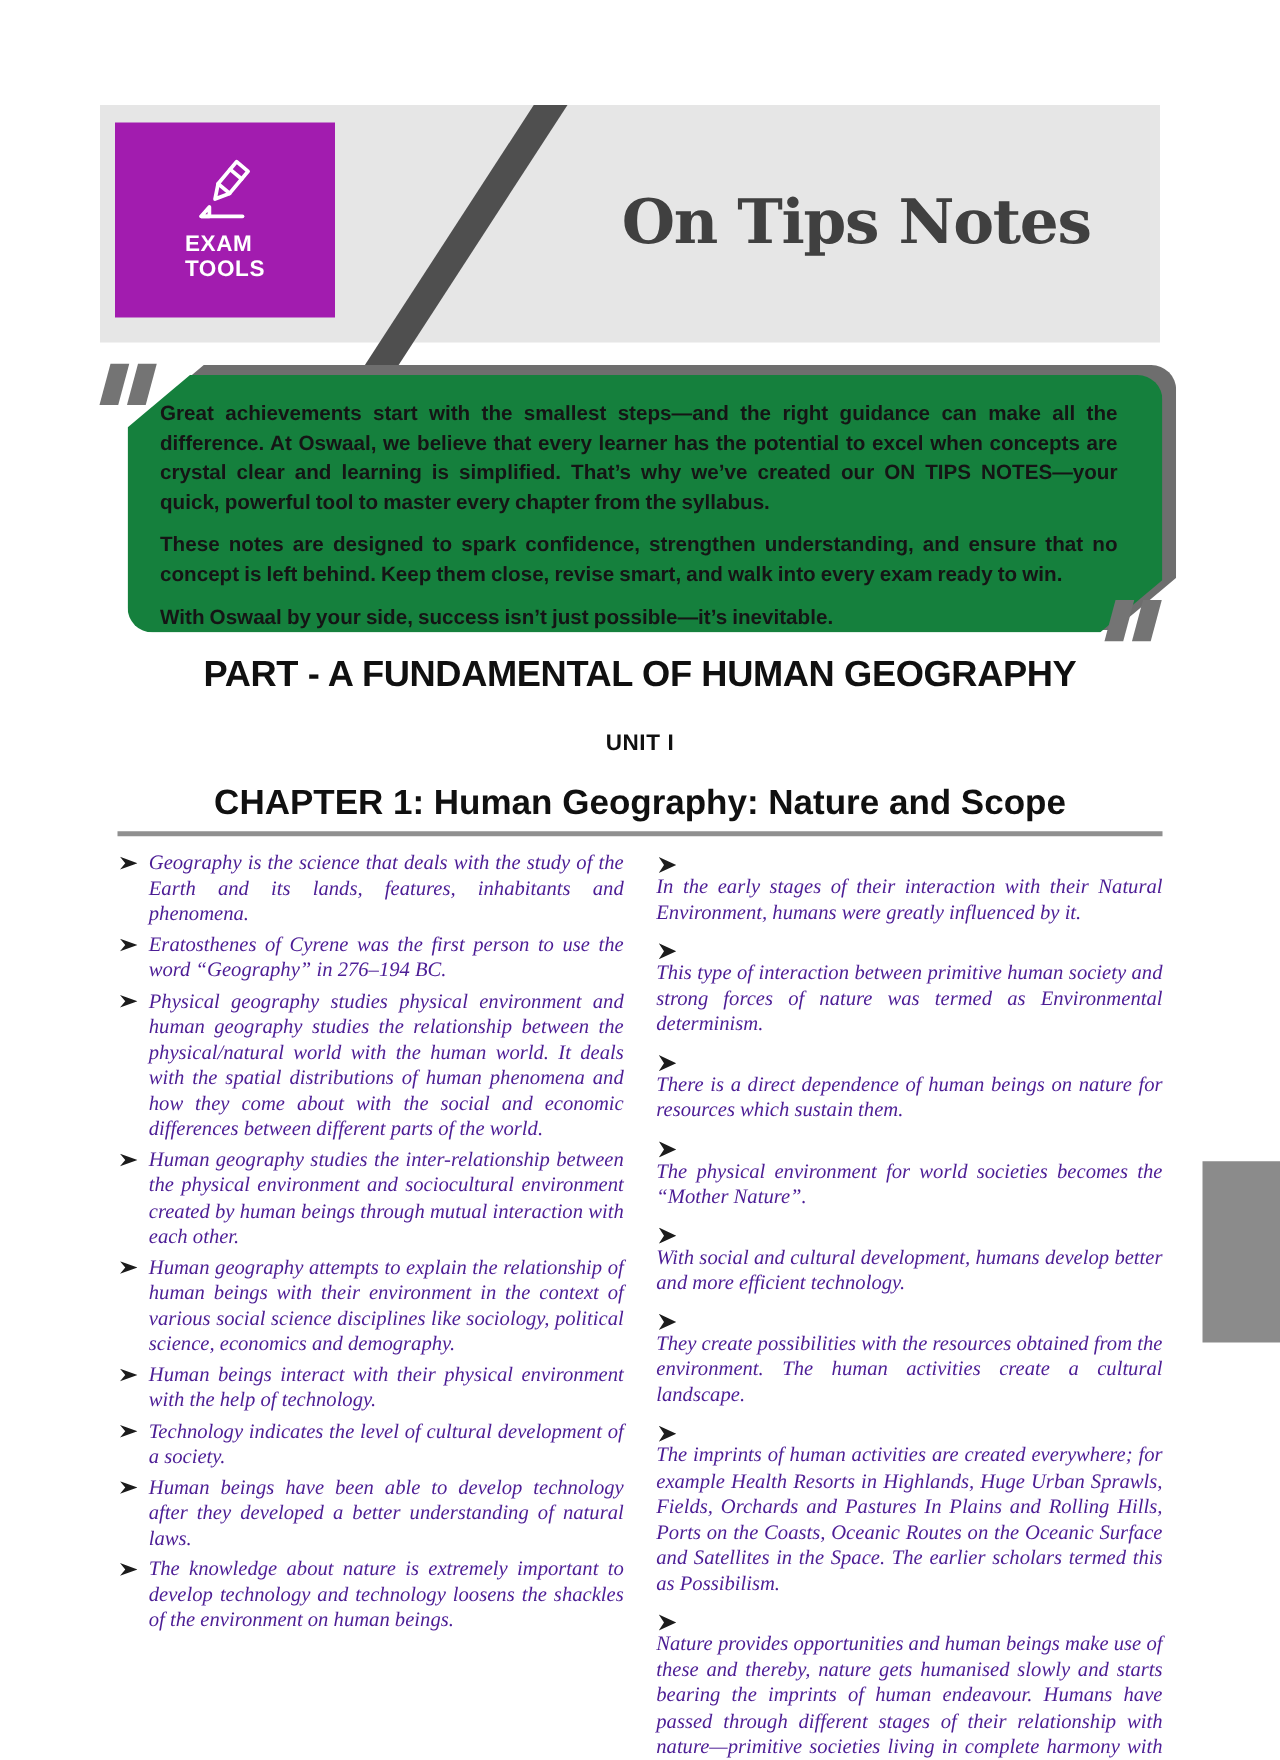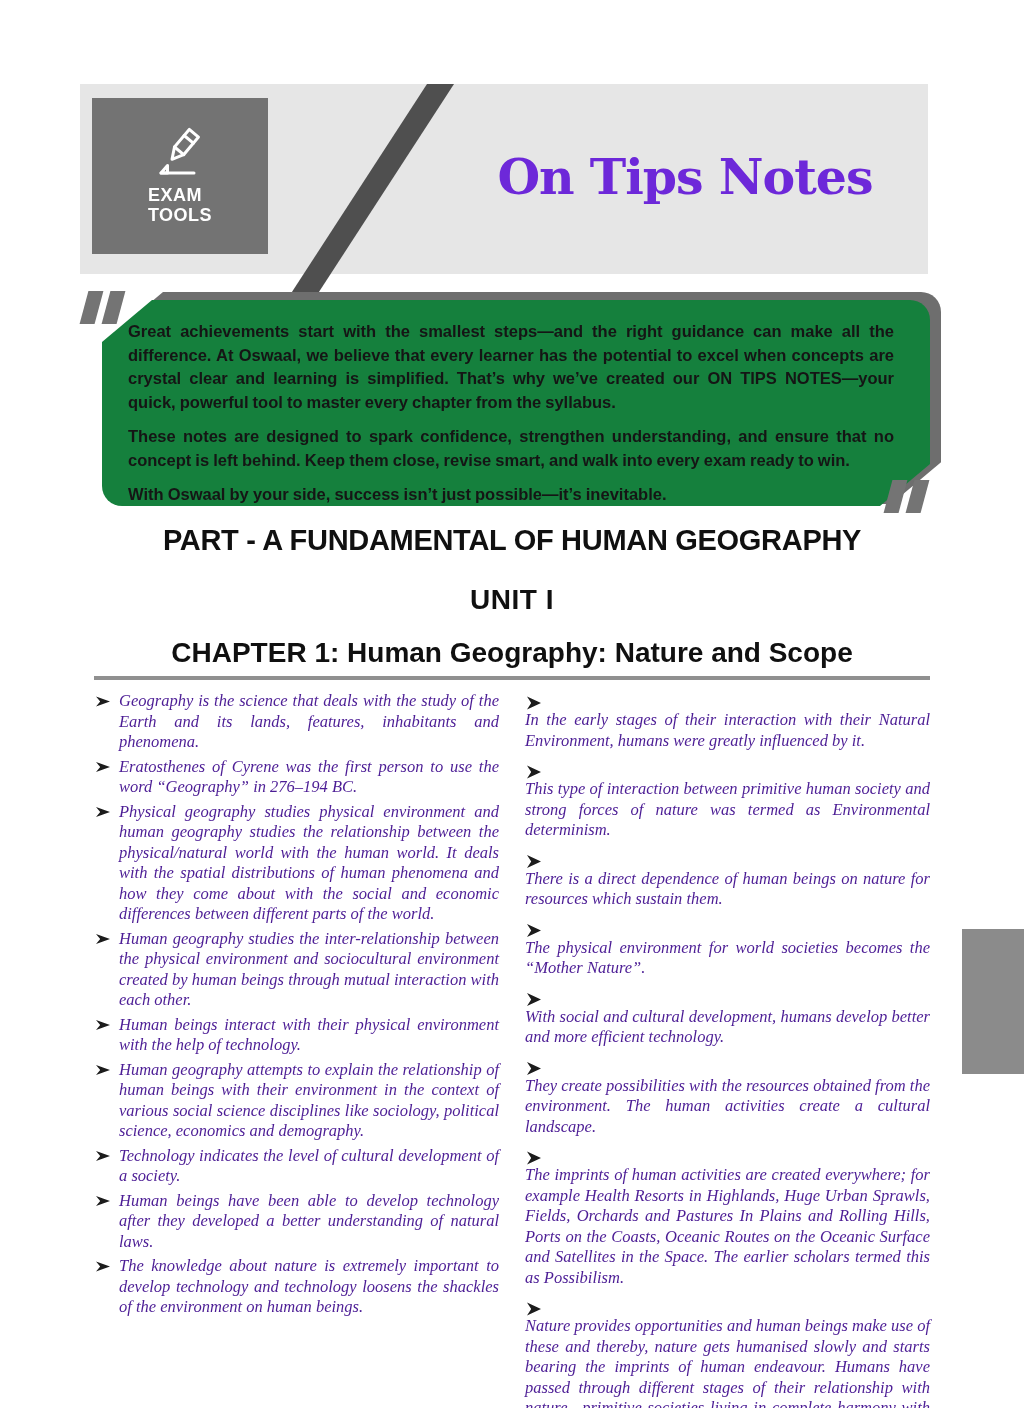--- a/index.html
+++ b/index.html
@@ -6,33 +6,33 @@
   body{
     width:1024px;height:1408px;position:relative;background:#ffffff;
     font-family:"Liberation Sans",sans-serif;color:#111;
     -webkit-font-smoothing:antialiased;
   }
   .page{position:absolute;inset:0;overflow:hidden;}
 
   
   .banner{position:absolute;left:80px;top:84px;width:848px;height:190px;background:#e6e6e6;}
   .exam-box{
-    position:absolute;left:92px;top:98px;width:176px;height:156px;background:#737373;
+    position:absolute;left:92px;top:98px;width:176px;height:156px;background:#a21caf;
     display:flex;flex-direction:column;align-items:center;justify-content:center;
   }
   .exam-box svg{display:block;margin-bottom:4px;}
   .exam-label{color:#fff;font-weight:bold;font-size:18px;line-height:1.12;letter-spacing:.5px;text-align:left;}
   .slash{
     position:absolute;left:427px;top:84px;width:27px;height:210px;background:#4f4f4f;
     transform:skewX(-33deg);transform-origin:top left;
   }
   .page-title{
     position:absolute;left:460px;top:148px;width:450px;text-align:center;
     font-family:"DejaVu Serif","Liberation Serif",serif;font-weight:bold;
-    font-size:49px;letter-spacing:-1px;color:#6d28d9;
+    font-size:49px;letter-spacing:-1px;color:#404040;
   }
 
   
   .quote-wrap{position:absolute;left:102px;top:300px;width:828px;height:206px;}
   .q-shape{
     border-radius:20px;
     clip-path:polygon(0 42px,50px 0,100% 0,100% calc(100% - 42px),calc(100% - 50px) 100%,0 100%);
   }
   .quote-frame{position:absolute;left:11px;top:-8px;width:100%;height:103%;background:#6e6e6e;}
   .quote-box{
@@ -44,21 +44,21 @@
     text-align:justify;color:#151515;word-spacing:-0.5px;
   }
   .qmark{position:absolute;display:flex;gap:7px;}
   .qmark span{display:block;width:15px;height:33px;background:#747474;transform:skewX(-15deg);}
   .qmark.open{left:84px;top:291px;}
   .qmark.close{left:888px;top:480px;}
 
   
   .main{position:absolute;left:94px;top:524px;width:836px;}
   .h-part{font-size:29px;font-weight:bold;text-align:center;letter-spacing:-.3px;margin:0;color:#101010;}
-  .h-unit{font-size:28px;font-weight:bold;text-align:center;letter-spacing:.5px;margin:27px 0 0 0;color:#101010;}
+  .h-unit{font-size:18px;font-weight:bold;text-align:center;letter-spacing:.5px;margin:27px 0 0 0;color:#101010;}
   .h-chapter{font-size:28px;font-weight:bold;text-align:center;margin:21px 0 0 0;color:#101010;}
   .divider{height:4px;background:#909090;margin-top:7px;}
 
   
   .cols{display:flex;gap:26px;margin-top:11px;}
   .col{flex:1;min-width:0;}
   ul.notes{list-style:none;margin:0;padding:0;font-family:"Liberation Serif","DejaVu Serif",serif;}
   ul.notes li{display:flex;align-items:flex-start;margin-bottom:4px;}
   .col-right ul.notes li{margin-bottom:9px;flex-direction:column;}
   .blt{
@@ -135,25 +135,25 @@
           <li>
               <span class="blt"></span>
               <span class="txt">Physical geography studies physical environment and human geography studies the relationship between the physical/natural world with the human world. It deals with the spatial distributions of human phenomena and how they come about with the social and economic differences between different parts of the world.</span>
             </li>
           <li>
               <span class="blt"></span>
               <span class="txt">Human geography studies the inter-relationship between the physical environment and sociocultural environment created by human beings through mutual interaction with each other.</span>
             </li>
           <li>
               <span class="blt"></span>
+              <span class="txt">Human geography attempts to explain the relationship of human beings with their environment in the context of various social science disciplines like sociology, political science, economics and demography.</span>
+            </li>
+          <li>
+              <span class="blt"></span>
               <span class="txt">Human beings interact with their physical environment with the help of technology.</span>
-            </li>
-          <li>
-              <span class="blt"></span>
-              <span class="txt">Human geography attempts to explain the relationship of human beings with their environment in the context of various social science disciplines like sociology, political science, economics and demography.</span>
             </li>
           <li>
               <span class="blt"></span>
               <span class="txt">Technology indicates the level of cultural development of a society.</span>
             </li>
           <li>
               <span class="blt"></span>
               <span class="txt">Human beings have been able to develop technology after they developed a better understanding of natural laws.</span>
             </li>
           <li>

